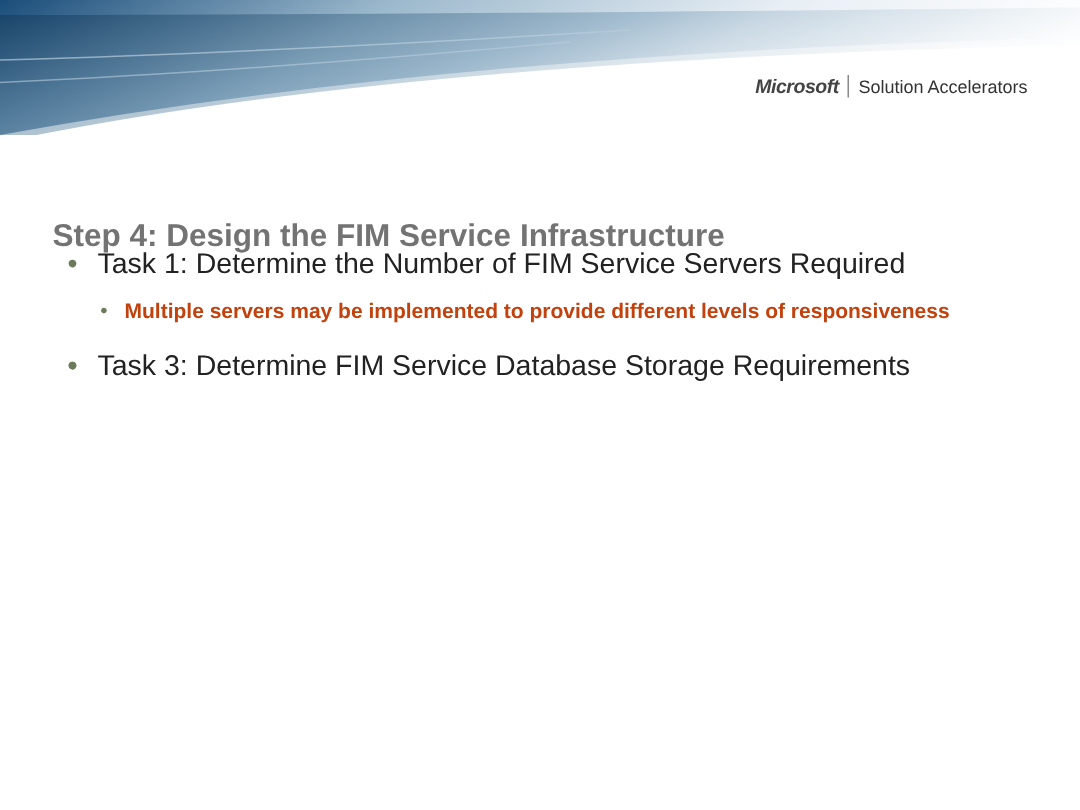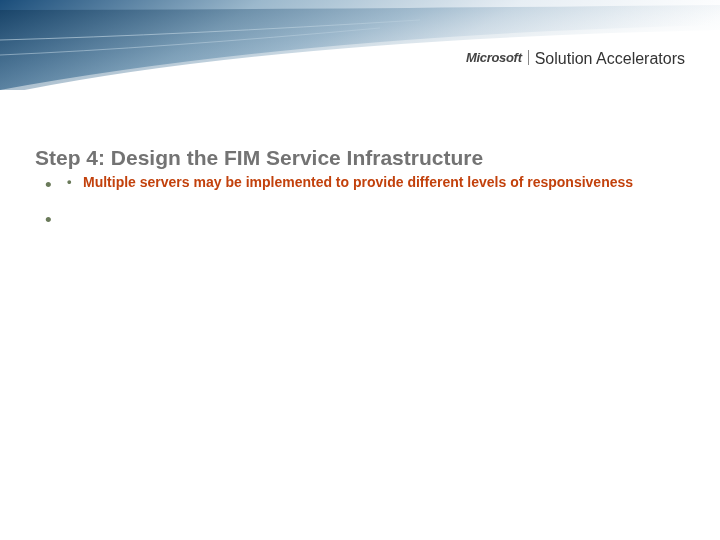--- a/index.html
+++ b/index.html
@@ -16,39 +16,40 @@
       top: 0; left: 0;
       width: 720px;
       height: 90px;
       pointer-events: none;
     }
     .brand-bar {
       position: absolute;
       top: 50px;
       right: 35px;
       display: flex;
+      align-items: center;
       gap: 6px;
       color: #555;
     }
     .ms-logo {
       font-family: "Segoe UI", Arial, sans-serif;
       font-size: 13px;
       font-weight: 600;
       font-style: italic;
       color: #444;
       letter-spacing: -0.3px;
     }
     .divider {
       width: 1px;
       height: 15px;
       background: #888;
     }
     .accel {
       font-family: "Segoe UI", Arial, sans-serif;
-      font-size: 16px;
+      font-size: 12px;
       color: #333;
     }
     .slide-title {
       position: absolute;
       top: 106px;
       left: 35px;
       right: 30px;
       font-size: 21px;
       font-weight: bold;
       color: #737373;
@@ -123,20 +124,24 @@
   <span class="ms-logo">Microsoft</span>
   <span class="divider"></span>
   <span class="accel">Solution Accelerators</span>
 </div>
 
 <h1 class="slide-title">Step 4: Design the FIM Service Infrastructure</h1>
 
 <div class="content">
   <ul class="level1">
     <li>
+      <span>Task 1: Determine the Number of FIM Service Servers Required</span>
       <ul class="level2">
         <li>Multiple servers may be implemented to provide different levels of responsiveness</li>
       </ul>
     </li>
     <li>
     </li>
+    <li>
+      <span>Task 3: Determine FIM Service Database Storage Requirements</span>
+    </li>
   </ul>
 </div>
 
 </body></html>

